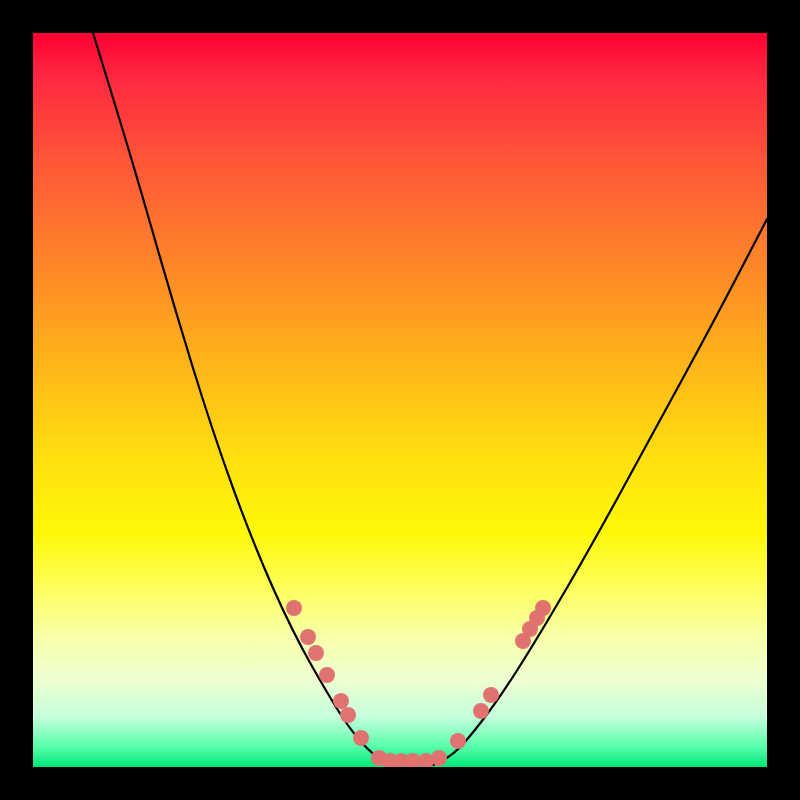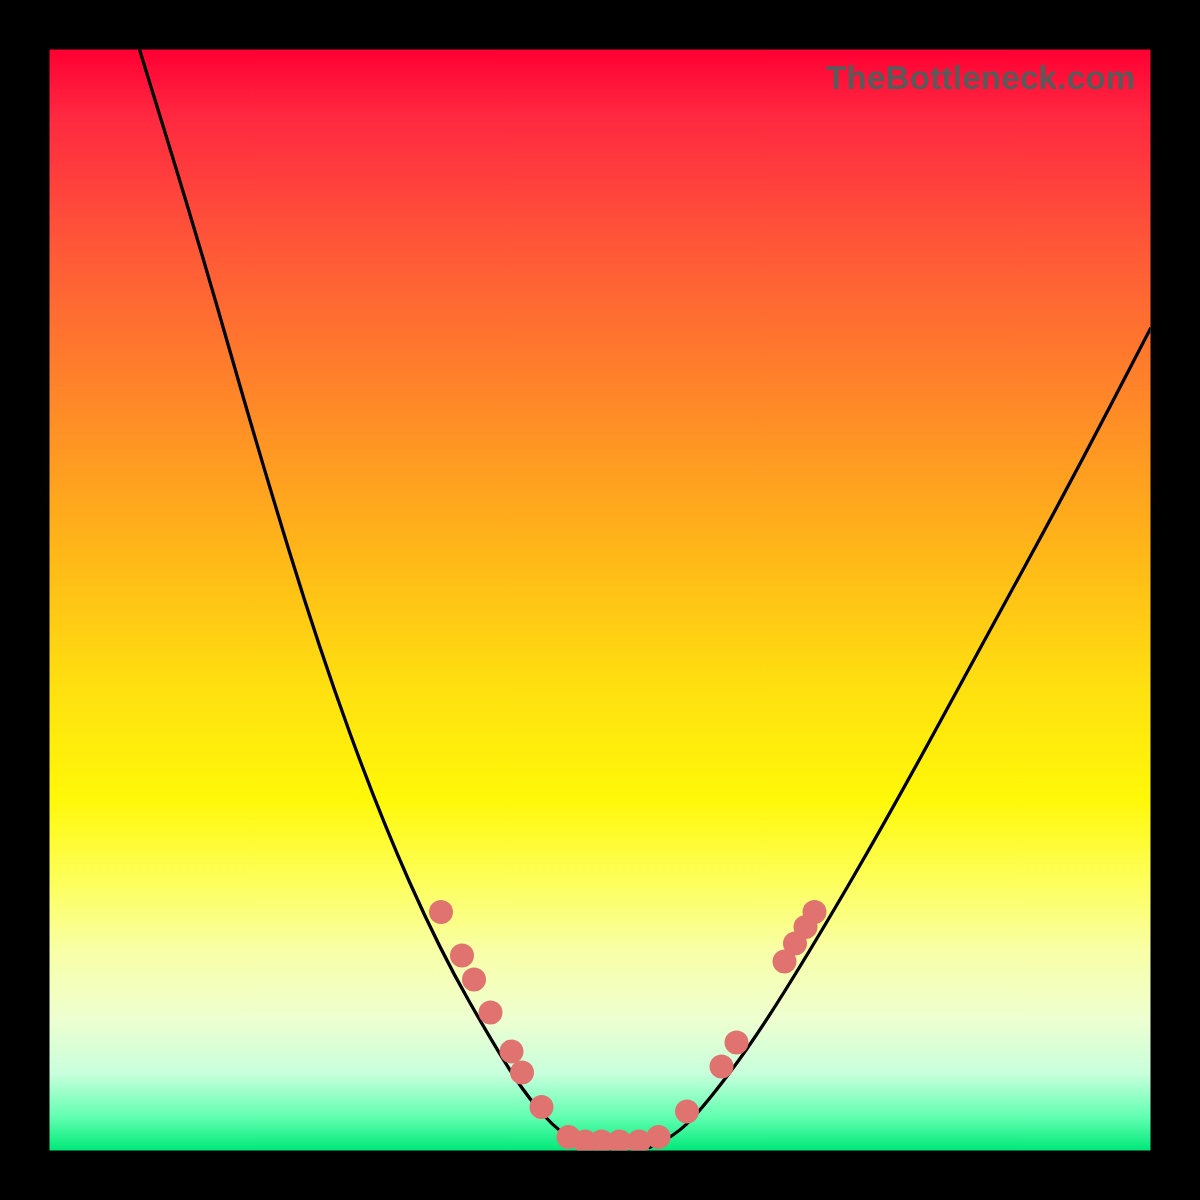--- a/index.html
+++ b/index.html
@@ -56,21 +56,20 @@
   .marker {
     fill: #e0736f;
     stroke: none;
   }
 </style>
 </head>
 <body>
 
 <div class="frame">
   <div class="plot-area">
-    <div class="watermark">TheBottleneck.com</div>
     <svg class="curves" viewBox="0 0 734 734">
       <path id="path-left" class="curve" d="M 60 0 Q 60 0 80 65 Q 100 130 120 200 Q 140 270 160 335 Q 180 400 200 455 Q 220 510 240 555 Q 260 600 280 635 Q 300 670 310 685 Q 320 700 330 711 Q 340 722 350 727 L 360 732"></path>
       <path id="path-right" class="curve" d="M 400 732 Q 400 732 410 727 Q 420 722 430 711 Q 440 700 455 680 Q 470 660 490 628 Q 510 596 535 553 Q 560 510 590 455 Q 620 400 650 345 Q 680 290 707 238 L 734 186"></path>
       <g id="markers">
           <circle cx="261" cy="575" r="8" class="marker"></circle>
           <circle cx="275" cy="604" r="8" class="marker"></circle>
           <circle cx="283" cy="620" r="8" class="marker"></circle>
           <circle cx="294" cy="642" r="8" class="marker"></circle>
           <circle cx="308" cy="668" r="8" class="marker"></circle>
           <circle cx="315" cy="682" r="8" class="marker"></circle>

